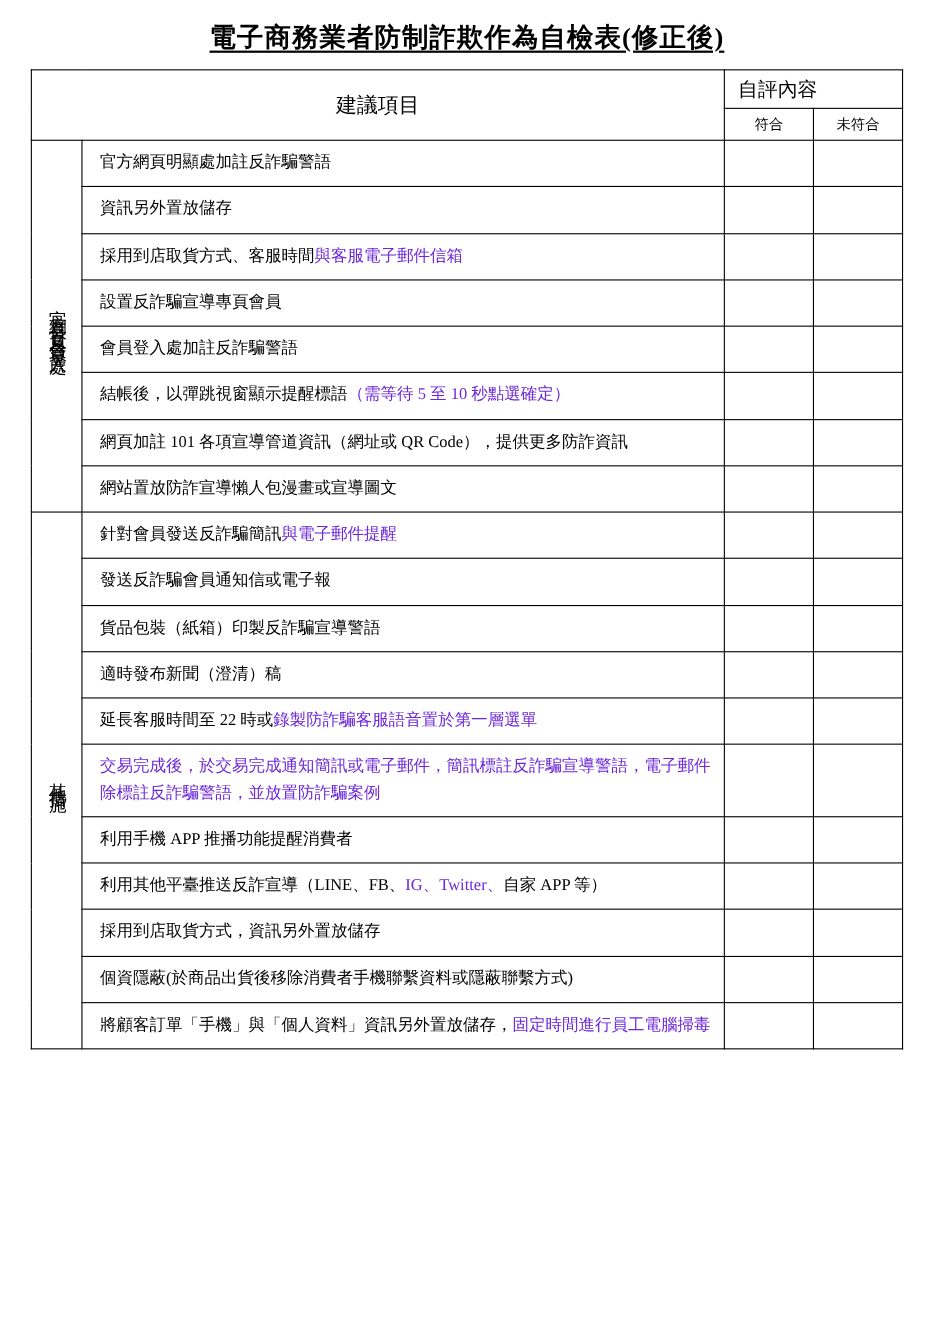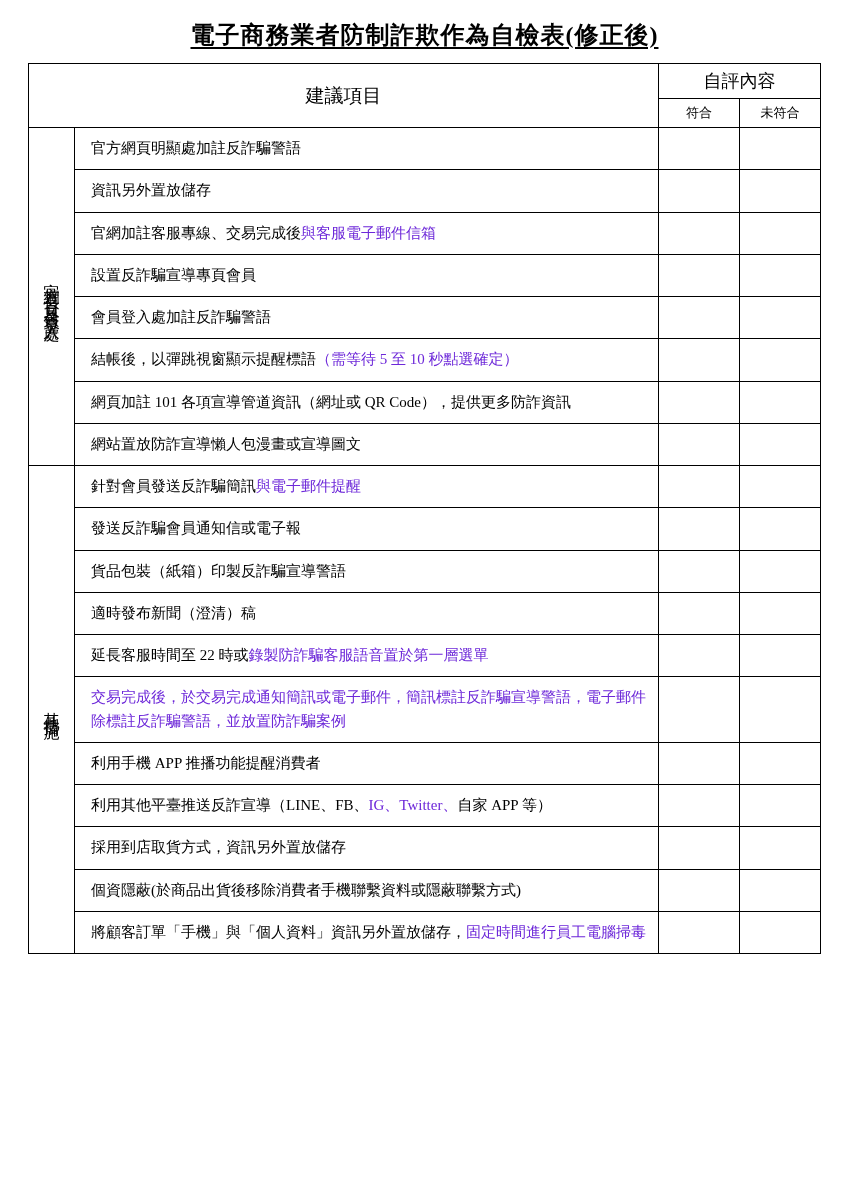--- a/index.html
+++ b/index.html
@@ -65,23 +65,23 @@
   .col-mark {
     width: 81px;
     text-align: center;
   }
   .head-title {
     text-align: center;
     font-size: 19px;
     padding: 10px 0;
   }
   .head-self {
-    text-align: center;
+    text-align: left;
     font-size: 18px;
-    padding: 5px 0;
+    padding: 5px 12px;
   }
   .head-sub {
     text-align: center;
     font-size: 13px;
     padding: 5px 0;
   }
   .red {
     color: #6d28d9;
   }
 </style>
@@ -117,21 +117,21 @@
           <td class="col-item"><span>官方網頁明顯處加註反詐騙警語</span></td>
           <td class="col-mark">&nbsp;</td>
           <td class="col-mark">&nbsp;</td>
         </tr>
         <tr>
           <td class="col-item"><span>資訊另外置放儲存</span></td>
           <td class="col-mark">&nbsp;</td>
           <td class="col-mark">&nbsp;</td>
         </tr>
         <tr>
-          <td class="col-item"><span>官網加註客服專線、交易完成後</span><span class="red">與客服電子郵件信箱</span></td>
+          <td class="col-item"><span>採用到店取貨方式、客服時間</span><span class="red">與客服電子郵件信箱</span></td>
           <td class="col-mark">&nbsp;</td>
           <td class="col-mark">&nbsp;</td>
         </tr>
         <tr>
           <td class="col-item"><span>設置反詐騙宣導專頁會員</span></td>
           <td class="col-mark">&nbsp;</td>
           <td class="col-mark">&nbsp;</td>
         </tr>
         <tr>
           <td class="col-item"><span>會員登入處加註反詐騙警語</span></td>

